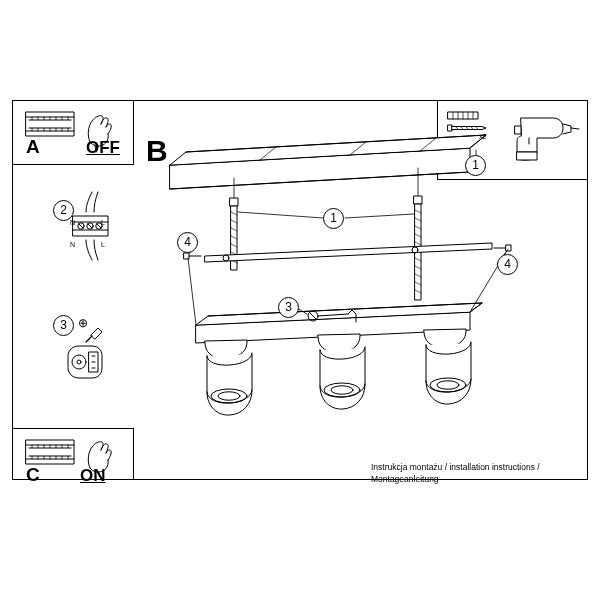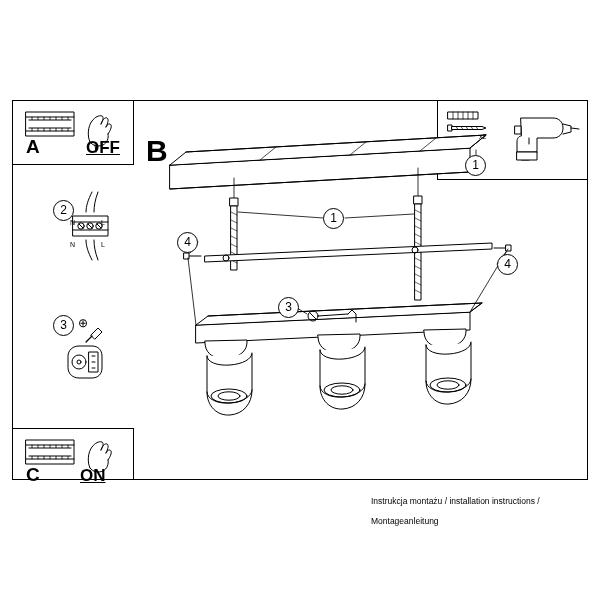--- a/index.html
+++ b/index.html
@@ -86,25 +86,24 @@
     box-sizing: border-box;
     font-size: 12px;
     line-height: 19px;
     text-align: center;
     background: #fff;
     font-family: "Liberation Sans", sans-serif;
   }
   .caption {
     position: absolute;
     font-size: 8.5px;
-    line-height: 20px;
+    line-height: 12px;
     color: #000;
     text-align: left;
     white-space: pre-line;
-    margin-top: 30px;
   }
   .qty {
     position: absolute;
     font-size: 7px;
   }
   svg.layer {
     position: absolute;
     left: 0;
     top: 0;
     width: 600px;

